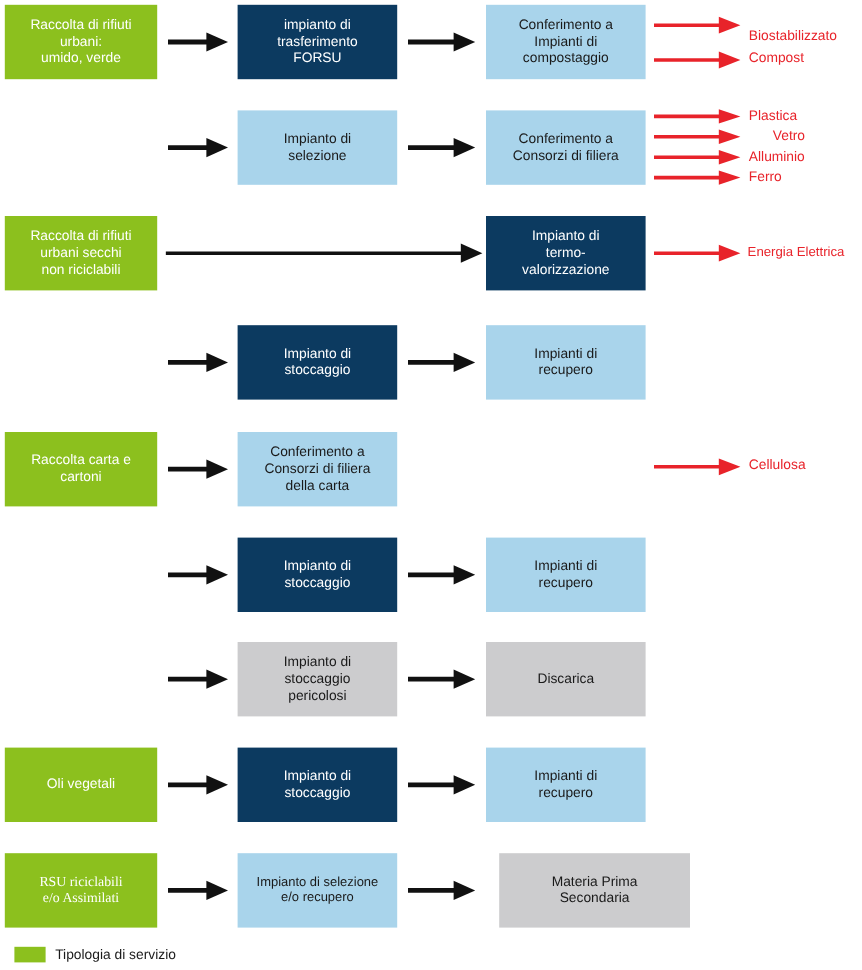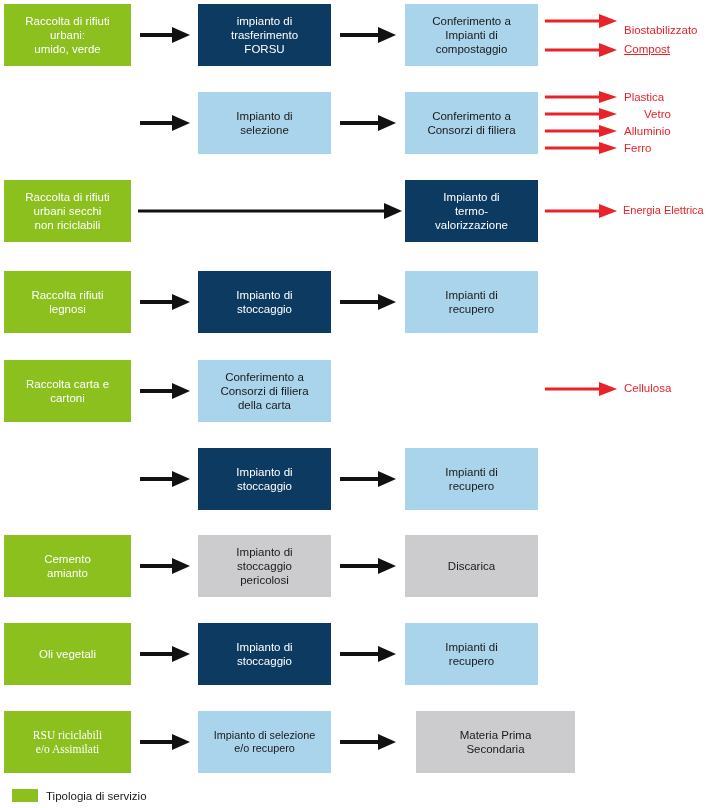--- a/index.html
+++ b/index.html
@@ -102,21 +102,21 @@
 compostaggio</div>
   <svg class="arrow-red" style="left:545px; top:12px;" width="74" height="18" viewBox="0 0 74 18">
     <line x1="0" y1="9" x2="56" y2="9" stroke="#E8232A" stroke-width="3"></line>
     <polygon points="54,2 72,9 54,16" fill="#E8232A"></polygon>
   </svg>
   <div class="out-label" style="left:624px; top:25px;">Biostabilizzato</div>
   <svg class="arrow-red" style="left:545px; top:41px;" width="74" height="18" viewBox="0 0 74 18">
     <line x1="0" y1="9" x2="56" y2="9" stroke="#E8232A" stroke-width="3"></line>
     <polygon points="54,2 72,9 54,16" fill="#E8232A"></polygon>
   </svg>
-  <div class="out-label" style="left:624px; top:44px;text-decoration:underline;">Compost</div>
+  <div class="out-label" style="left:624px; top:44px;">Compost</div>
 
   <svg class="arrow-black" style="left:140px; top:112px;" width="52" height="22" viewBox="0 0 52 22">
     <line x1="0" y1="11" x2="34" y2="11" stroke="#111111" stroke-width="4"></line>
     <polygon points="32,3 50,11 32,19" fill="#111111"></polygon>
   </svg>
   <div class="node node-lightblue" style="left:198px; top:92px; width:133px; height:62px;">Impianto di
 selezione</div>
   <svg class="arrow-black" style="left:340px; top:112px;" width="58" height="22" viewBox="0 0 58 22">
     <line x1="0" y1="11" x2="40" y2="11" stroke="#111111" stroke-width="4"></line>
     <polygon points="38,3 56,11 38,19" fill="#111111"></polygon>
@@ -153,22 +153,20 @@
   </svg>
   <div class="node node-navy" style="left:405px; top:180px; width:133px; height:62px;">Impianto di
 termo-
 valorizzazione</div>
   <svg class="arrow-red" style="left:545px; top:202px;" width="74" height="18" viewBox="0 0 74 18">
     <line x1="0" y1="9" x2="56" y2="9" stroke="#E8232A" stroke-width="3"></line>
     <polygon points="54,2 72,9 54,16" fill="#E8232A"></polygon>
   </svg>
   <div class="out-label" style="left:623px; top:205px; font-size:11px;">Energia Elettrica</div>
 
-  <div class="node node-green" style="left:4px; top:271px; width:127px; height:62px;">Raccolta rifiuti
-legnosi</div>
   <svg class="arrow-black" style="left:140px; top:291px;" width="52" height="22" viewBox="0 0 52 22">
     <line x1="0" y1="11" x2="34" y2="11" stroke="#111111" stroke-width="4"></line>
     <polygon points="32,3 50,11 32,19" fill="#111111"></polygon>
   </svg>
   <div class="node node-navy" style="left:198px; top:271px; width:133px; height:62px;">Impianto di
 stoccaggio</div>
   <svg class="arrow-black" style="left:340px; top:291px;" width="58" height="22" viewBox="0 0 58 22">
     <line x1="0" y1="11" x2="40" y2="11" stroke="#111111" stroke-width="4"></line>
     <polygon points="38,3 56,11 38,19" fill="#111111"></polygon>
   </svg>
@@ -196,22 +194,20 @@
   </svg>
   <div class="node node-navy" style="left:198px; top:448px; width:133px; height:62px;">Impianto di
 stoccaggio</div>
   <svg class="arrow-black" style="left:340px; top:468px;" width="58" height="22" viewBox="0 0 58 22">
     <line x1="0" y1="11" x2="40" y2="11" stroke="#111111" stroke-width="4"></line>
     <polygon points="38,3 56,11 38,19" fill="#111111"></polygon>
   </svg>
   <div class="node node-lightblue" style="left:405px; top:448px; width:133px; height:62px;">Impianti di
 recupero</div>
 
-  <div class="node node-green" style="left:4px; top:535px; width:127px; height:62px;">Cemento
-amianto</div>
   <svg class="arrow-black" style="left:140px; top:555px;" width="52" height="22" viewBox="0 0 52 22">
     <line x1="0" y1="11" x2="34" y2="11" stroke="#111111" stroke-width="4"></line>
     <polygon points="32,3 50,11 32,19" fill="#111111"></polygon>
   </svg>
   <div class="node node-gray" style="left:198px; top:535px; width:133px; height:62px;">Impianto di
 stoccaggio
 pericolosi</div>
   <svg class="arrow-black" style="left:340px; top:555px;" width="58" height="22" viewBox="0 0 58 22">
     <line x1="0" y1="11" x2="40" y2="11" stroke="#111111" stroke-width="4"></line>
     <polygon points="38,3 56,11 38,19" fill="#111111"></polygon>

